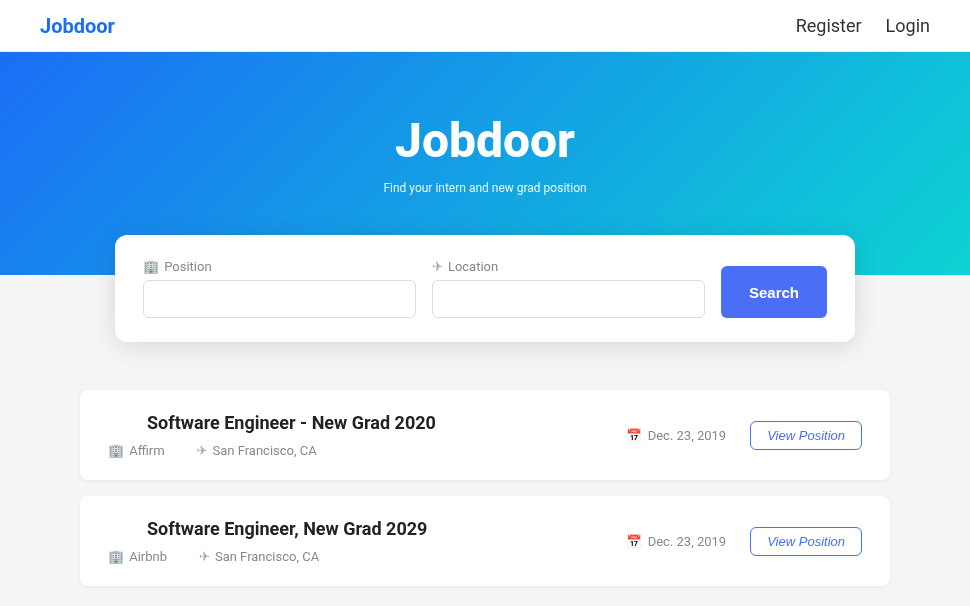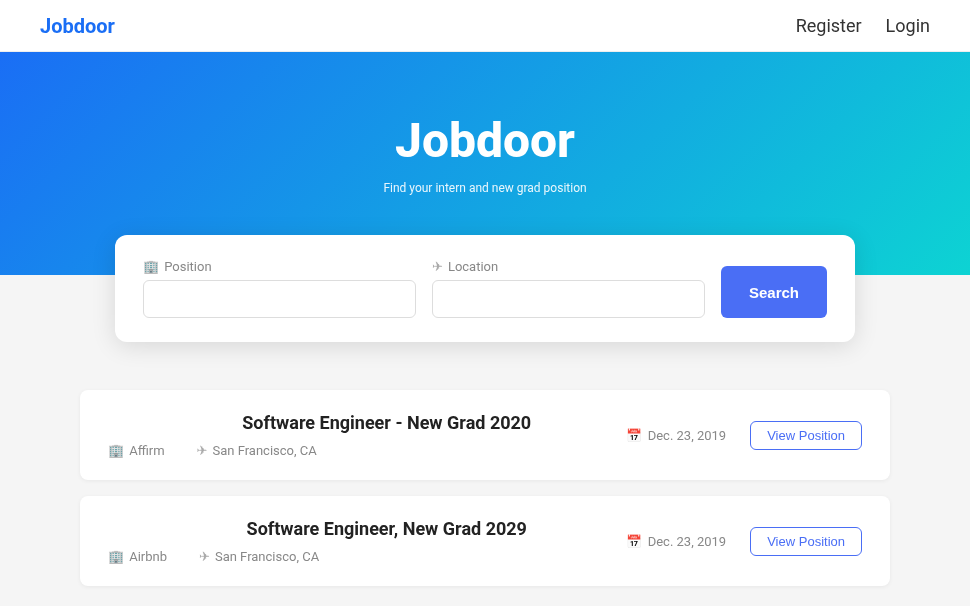--- a/index.html
+++ b/index.html
@@ -1,19 +1,18 @@
 <!DOCTYPE html>
 <html><head>
   <meta charset="utf-8">
   <style>
     * {
       box-sizing: border-box;
       margin: 0;
       padding: 0;
-      text-align: center;
     }
 
     body {
       font-family: -apple-system, BlinkMacSystemFont, 'Segoe UI', Roboto, sans-serif;
       background: #f5f5f5;
       width: 970px;
       min-height: 606px;
       overflow-x: hidden;
     }
 
@@ -195,20 +194,21 @@
 
     .view-btn {
       border: 1.5px solid #4a6ef5;
       color: #4a6ef5;
       background: #fff;
       border-radius: 6px;
       padding: 6px 16px;
       font-size: 13px;
       font-weight: 500;
       cursor: pointer;
+      font-style: italic;
     }
   </style>
 </head>
 <body>
 
 <nav class="navbar">
   <a class="navbar-brand">Jobdoor</a>
   <div class="navbar-links">
     <a class="navbar-link">Register</a>
     <a class="navbar-link">Login</a>

